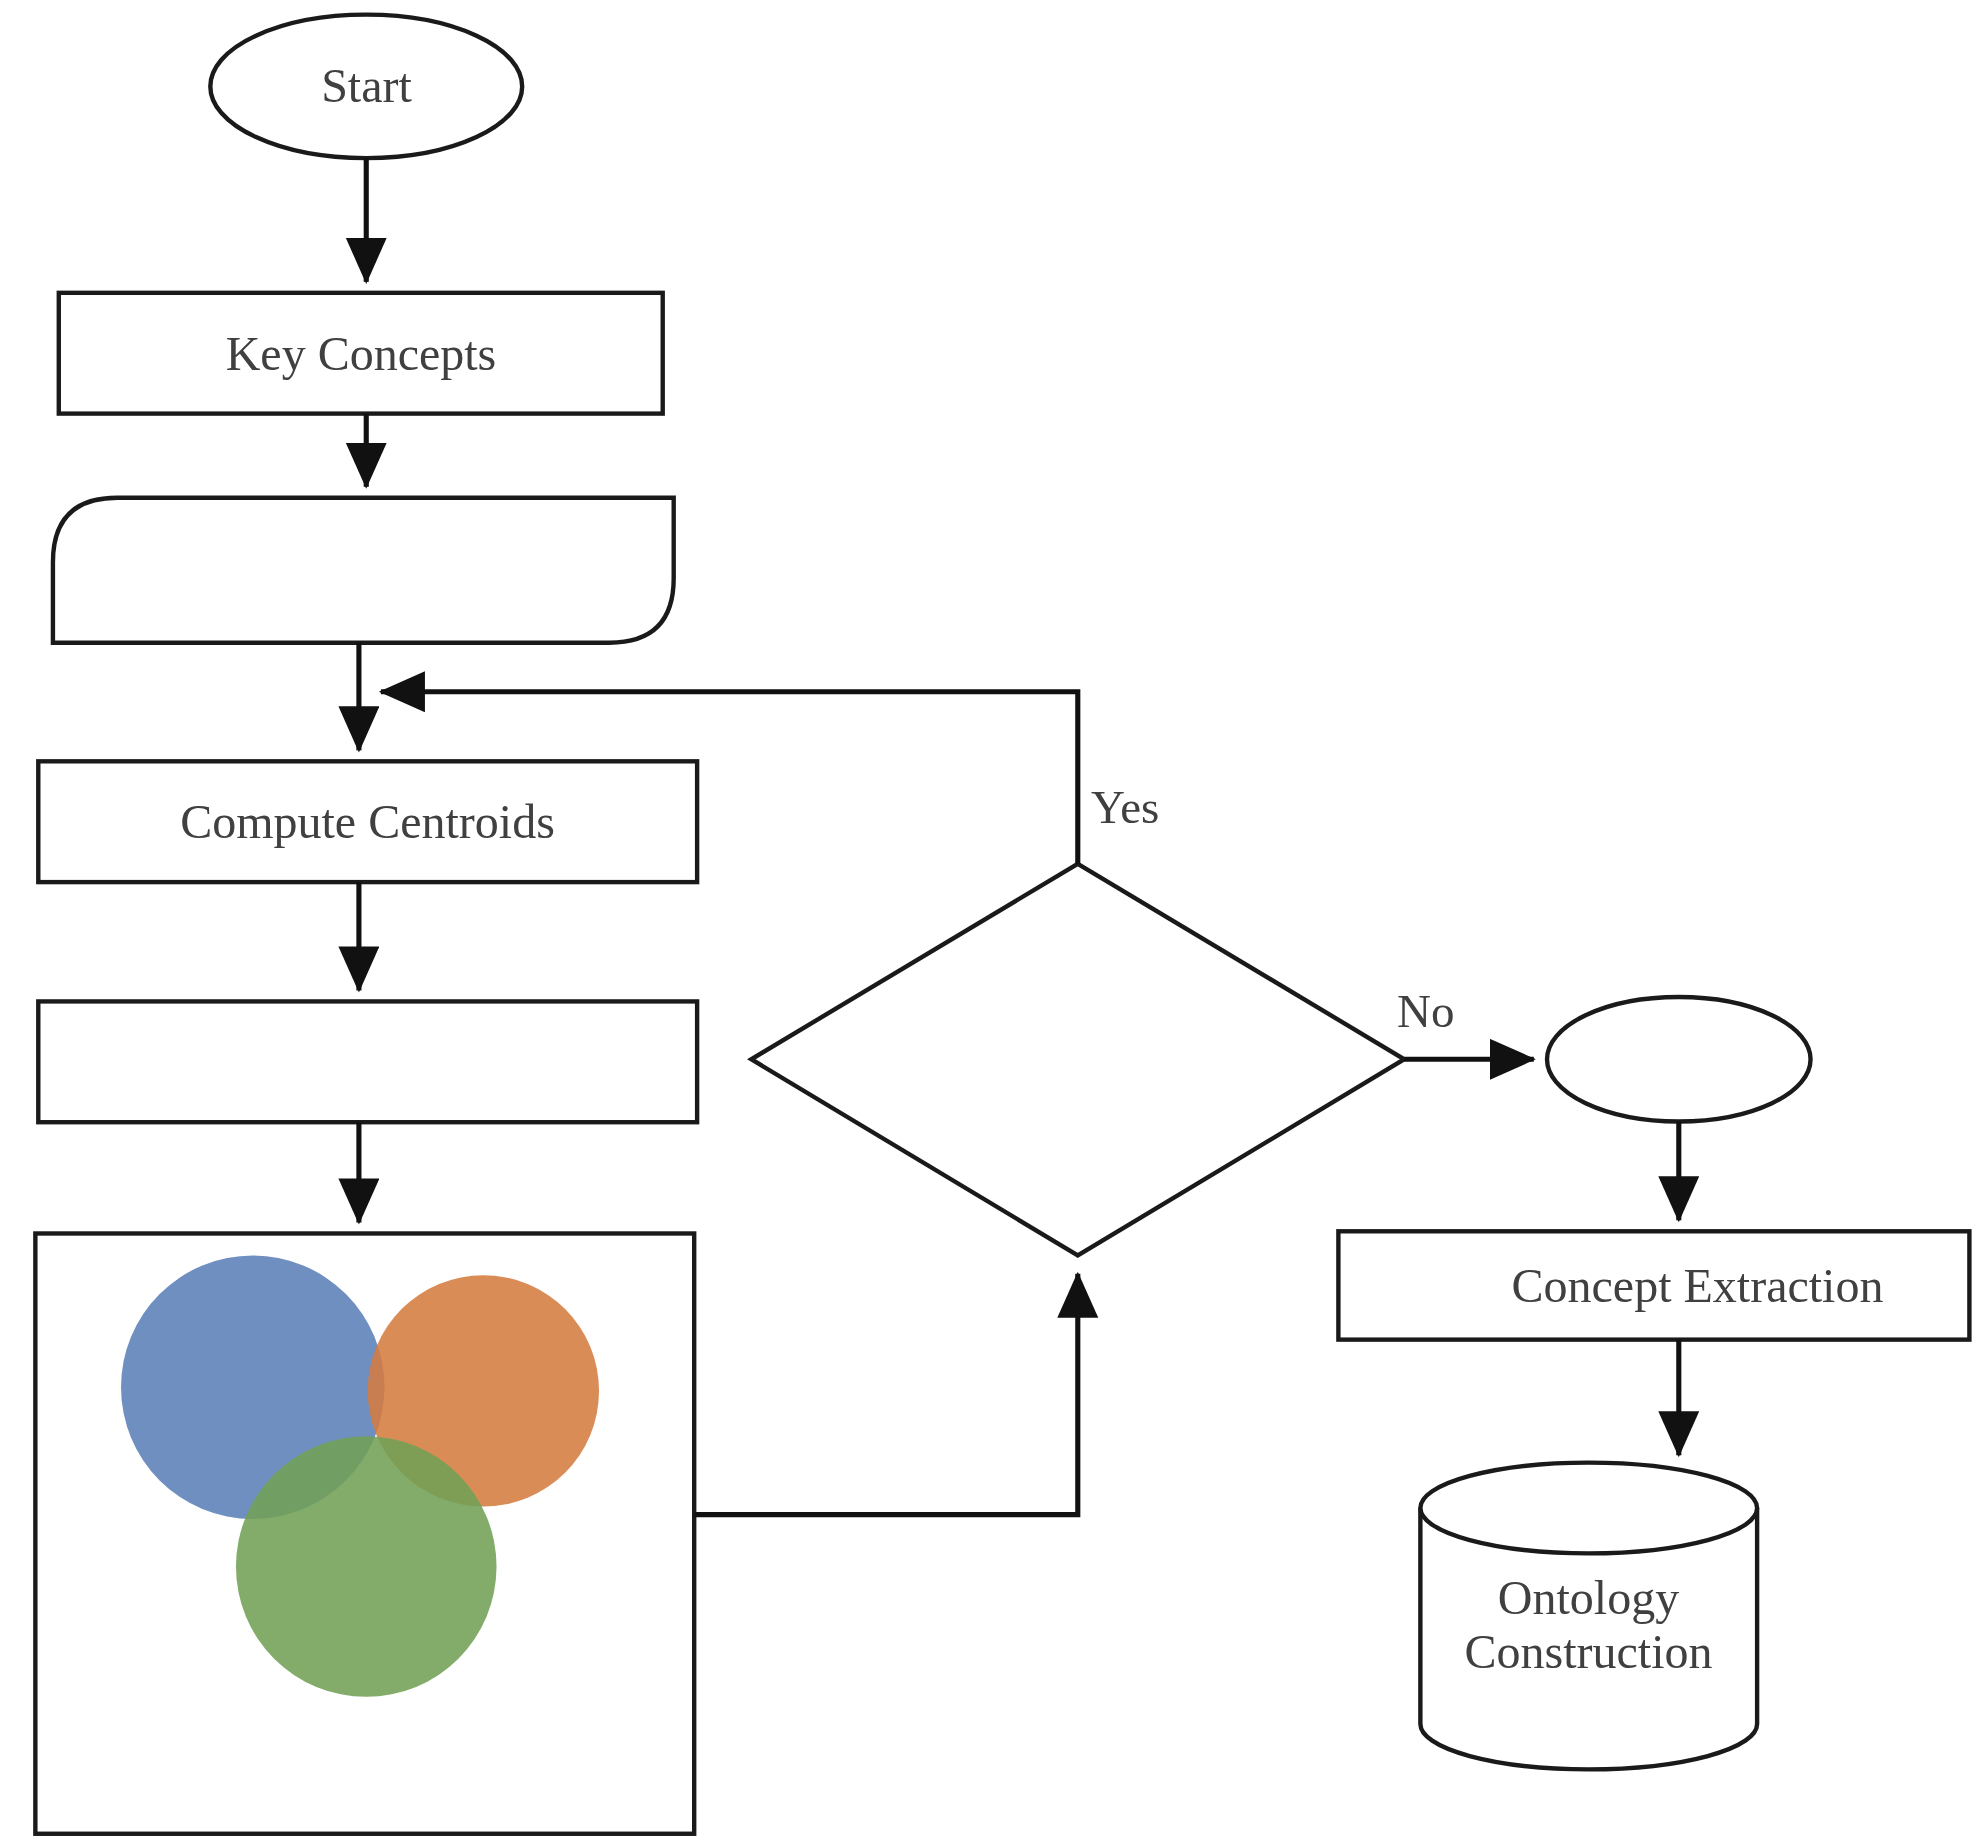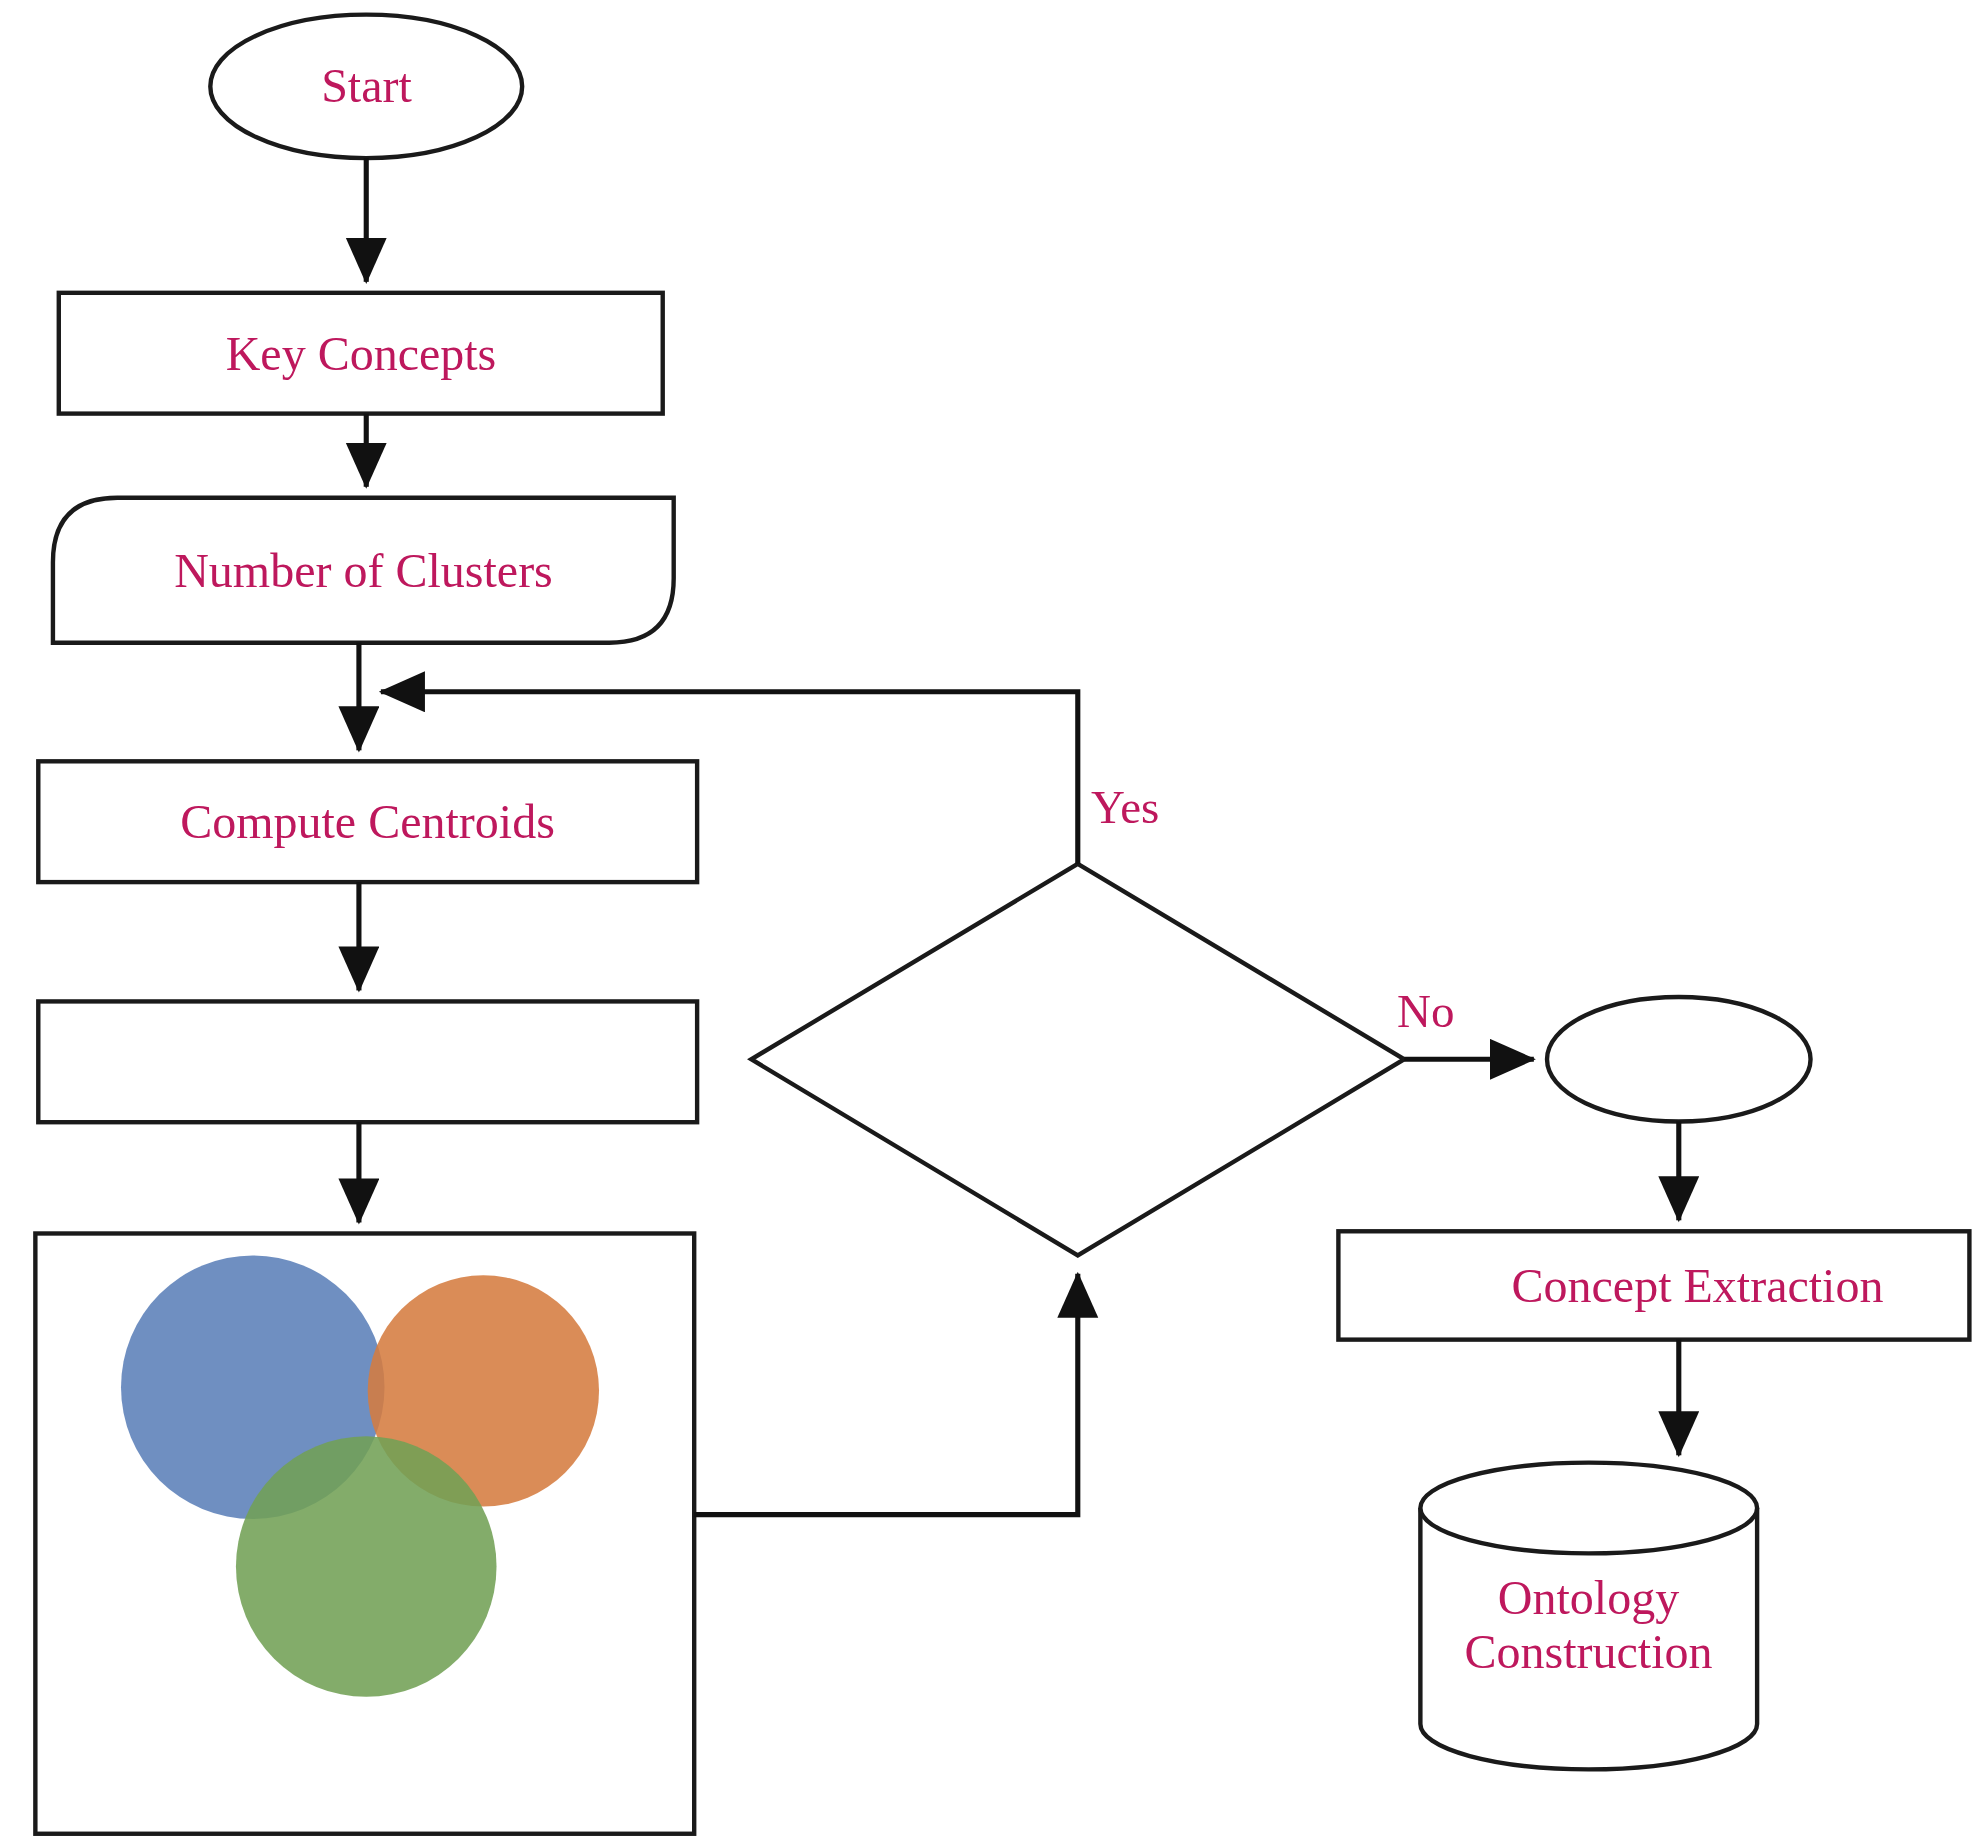--- a/index.html
+++ b/index.html
@@ -20,21 +20,21 @@
   #flow-svg {
     position: absolute;
     inset: 0;
     width: 1985px;
     height: 1844px;
     display: block;
   }
   .node-label {
     position: absolute;
     font-family: "Liberation Serif", "DejaVu Serif", serif;
-    color: #be185d;
+    color: #404040;
     text-align: center;
     line-height: 1.12;
     white-space: pre;
     pointer-events: none;
     display: flex;
     align-items: center;
     justify-content: center;
   }
   .lbl-shape { font-size: 48px; }
   .lbl-edge  { font-size: 47px; }
@@ -106,21 +106,20 @@
       <circle id="venn-c0" cx="345" cy="1895" r="180" fill="#5B7FB8" fill-opacity="0.88"></circle>
       <circle id="venn-c1" cx="660" cy="1900" r="158" fill="#D57C40" fill-opacity="0.88"></circle>
       <circle id="venn-c2" cx="500" cy="2140" r="178" fill="#72A055" fill-opacity="0.88"></circle>
     </g>
   </svg>
 
   <div class="node-label lbl-shape" style="left:209px; top:51px; width:315px; height:70px;">Start</div>
 
   <div class="node-label lbl-shape" style="left:59px; top:293px; width:604px; height:121px;">Key Concepts</div>
 
-  <div class="node-label lbl-shape" style="left:53px; top:498px; width:621px; height:145px;">Number of Clusters</div>
 
   <div class="node-label lbl-shape" style="left:38px; top:761px; width:659px; height:121px;">Compute Centroids</div>
 
 
 
 
 
   <div class="node-label lbl-shape" style="left:1338px; top:1232px; width:631px; height:108px;padding-left:44px;">Concept Extraction</div>
 
   <div class="node-label lbl-shape lbl-two-line" style="left:1420px; top:1552px; width:337px; height:146px;">Ontology

